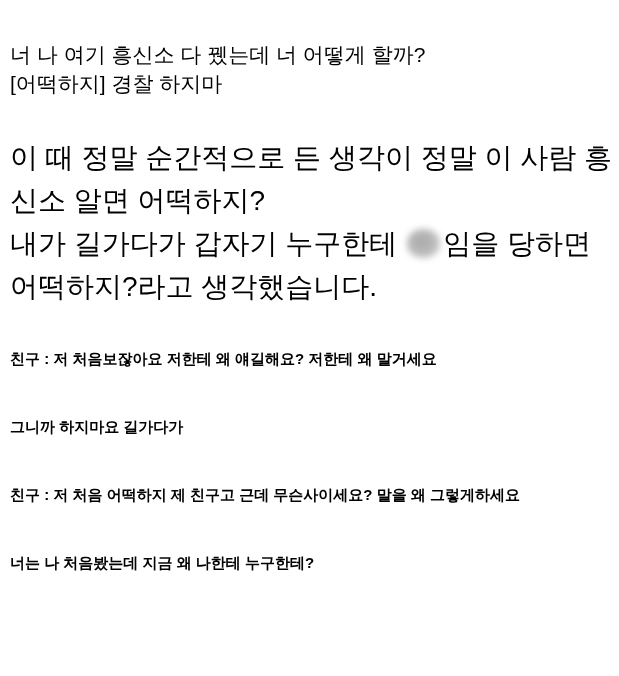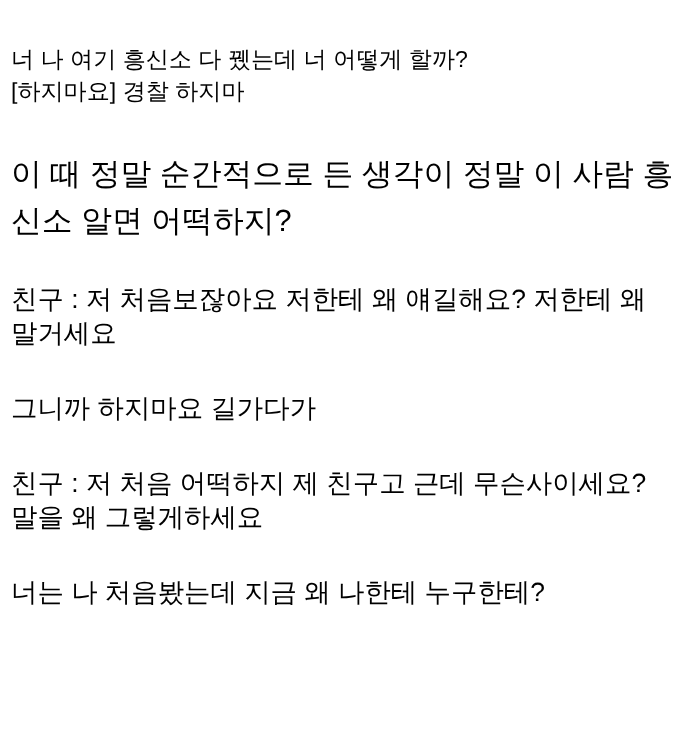--- a/index.html
+++ b/index.html
@@ -40,38 +40,40 @@
     width: 33px;
     height: 29px;
     margin: 0 3px 0 2px;
     vertical-align: -5px;
     background: radial-gradient(ellipse at 45% 45%, #a9a9a9 0%, #bdbdbd 55%, #e6e6e6 100%);
     border-radius: 46%;
     filter: blur(3px);
   }
   .dlg {
     margin: 0 0 37px 0;
-    font-size: 24px;
+    font-size: 15px;
     line-height: 31px;
     word-break: break-all;
+    font-weight: bold;
   }
   .dlg .line { display: block; }
 </style>
 </head>
 <body>
 
 <div class="page">
 
   <p class="intro">
       <span class="line">너 나 여기 흥신소 다 뀄는데 너 어떻게 할까?</span>
-      <span class="line">[하지마요] 경찰 하지마</span>
+      <span class="line">[어떡하지] 경찰 하지마</span>
     </p>
 
   <p class="emph">
       <span class="sent">이 때 정말 순간적으로 든 생각이 정말 이 사람 흥신소 알면 어떡하지?</span>
+      <span class="sent"><span>내가 길가다가 갑자기 누구한테 </span><span class="censor"></span><span>임을 당하면 어떡하지?라고 생각했습니다.</span></span>
     </p>
 
   <p class="dlg">
       <span class="line">친구 : 저 처음보잖아요 저한테 왜 얘길해요? 저한테 왜 말거세요</span>
     </p>
 
   <p class="dlg">
       <span class="line">그니까 하지마요 길가다가</span>
     </p>
 

